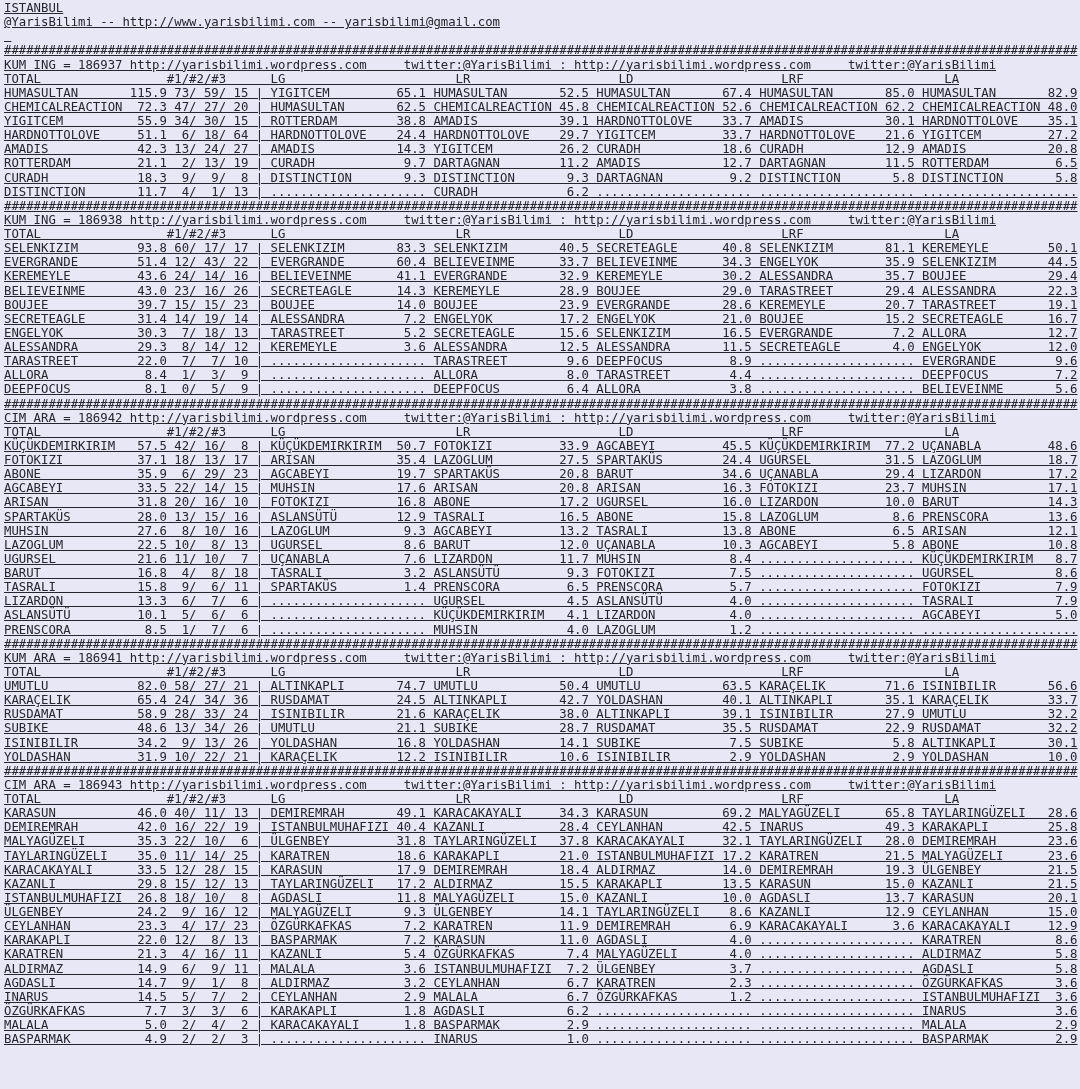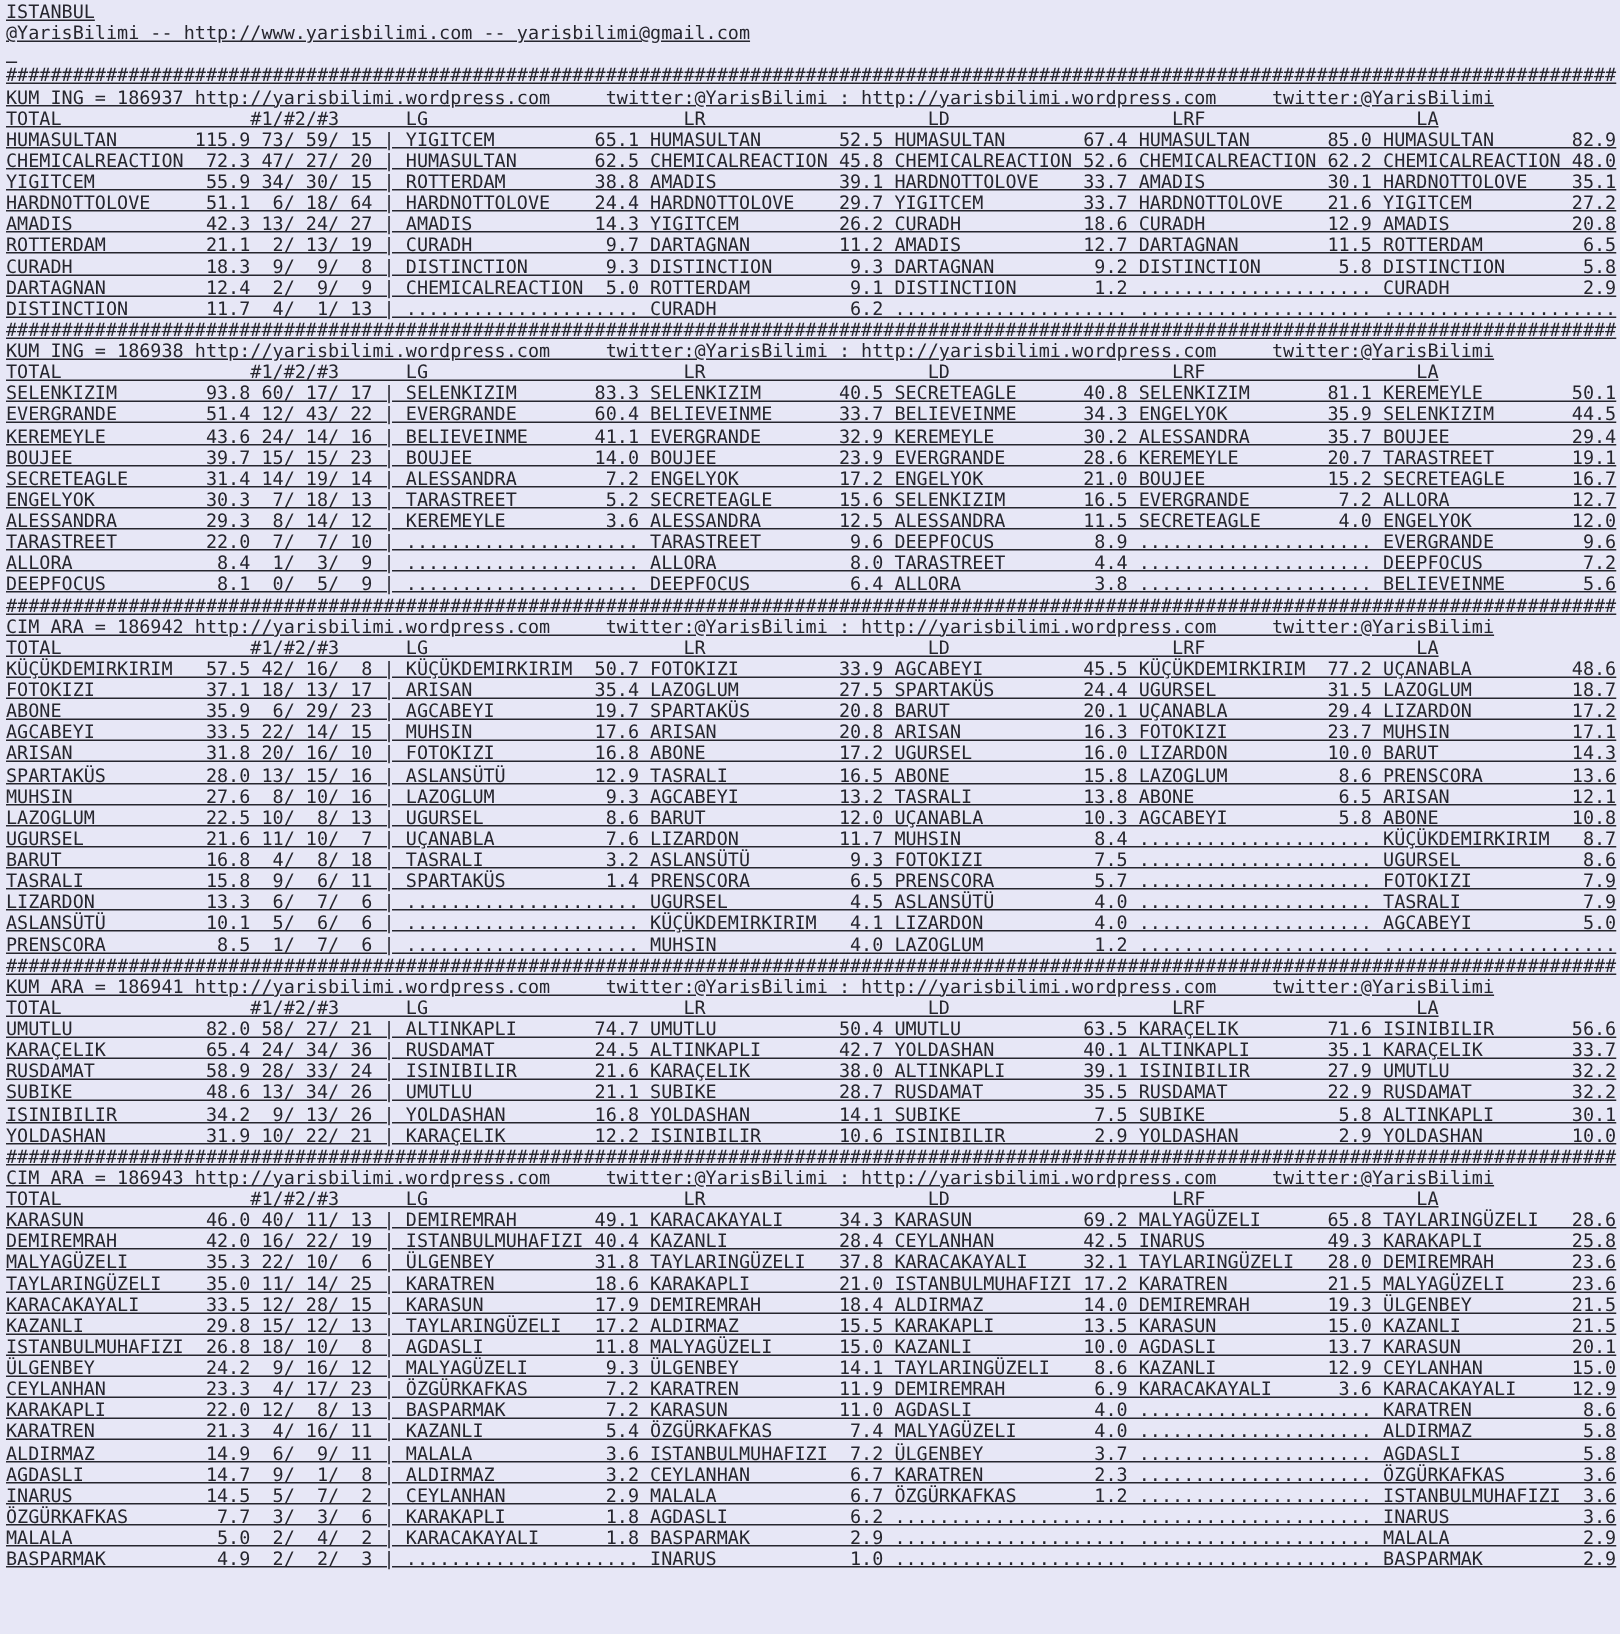--- a/index.html
+++ b/index.html
@@ -25,41 +25,41 @@
       <div class="line">#################################################################################################################################################</div>
       <div class="line">KUM ING = 186937 http://yarisbilimi.wordpress.com     twitter:@YarisBilimi : http://yarisbilimi.wordpress.com     twitter:@YarisBilimi</div>
       <div class="line">TOTAL                 #1/#2/#3      LG                       LR                    LD                    LRF                   LA</div>
       <div class="line">HUMASULTAN       115.9 73/ 59/ 15 | YIGITCEM         65.1 HUMASULTAN       52.5 HUMASULTAN       67.4 HUMASULTAN       85.0 HUMASULTAN       82.9</div>
       <div class="line">CHEMICALREACTION  72.3 47/ 27/ 20 | HUMASULTAN       62.5 CHEMICALREACTION 45.8 CHEMICALREACTION 52.6 CHEMICALREACTION 62.2 CHEMICALREACTION 48.0</div>
       <div class="line">YIGITCEM          55.9 34/ 30/ 15 | ROTTERDAM        38.8 AMADIS           39.1 HARDNOTTOLOVE    33.7 AMADIS           30.1 HARDNOTTOLOVE    35.1</div>
       <div class="line">HARDNOTTOLOVE     51.1  6/ 18/ 64 | HARDNOTTOLOVE    24.4 HARDNOTTOLOVE    29.7 YIGITCEM         33.7 HARDNOTTOLOVE    21.6 YIGITCEM         27.2</div>
       <div class="line">AMADIS            42.3 13/ 24/ 27 | AMADIS           14.3 YIGITCEM         26.2 CURADH           18.6 CURADH           12.9 AMADIS           20.8</div>
       <div class="line">ROTTERDAM         21.1  2/ 13/ 19 | CURADH            9.7 DARTAGNAN        11.2 AMADIS           12.7 DARTAGNAN        11.5 ROTTERDAM         6.5</div>
       <div class="line">CURADH            18.3  9/  9/  8 | DISTINCTION       9.3 DISTINCTION       9.3 DARTAGNAN         9.2 DISTINCTION       5.8 DISTINCTION       5.8</div>
-      <div class="line">DARTAGNAN         12.4  2/  9/  9 | CHEMICALREACTION  5.0 ROTTERDAM         9.1 DISTINCTION       1.2 ..................... CURADH            2.9</div>
       <div class="line">DISTINCTION       11.7  4/  1/ 13 | ..................... CURADH            6.2 ..................... ..................... .....................</div>
       <div class="line">#################################################################################################################################################</div>
       <div class="line">KUM ING = 186938 http://yarisbilimi.wordpress.com     twitter:@YarisBilimi : http://yarisbilimi.wordpress.com     twitter:@YarisBilimi</div>
       <div class="line">TOTAL                 #1/#2/#3      LG                       LR                    LD                    LRF                   LA</div>
       <div class="line">SELENKIZIM        93.8 60/ 17/ 17 | SELENKIZIM       83.3 SELENKIZIM       40.5 SECRETEAGLE      40.8 SELENKIZIM       81.1 KEREMEYLE        50.1</div>
       <div class="line">EVERGRANDE        51.4 12/ 43/ 22 | EVERGRANDE       60.4 BELIEVEINME      33.7 BELIEVEINME      34.3 ENGELYOK         35.9 SELENKIZIM       44.5</div>
       <div class="line">KEREMEYLE         43.6 24/ 14/ 16 | BELIEVEINME      41.1 EVERGRANDE       32.9 KEREMEYLE        30.2 ALESSANDRA       35.7 BOUJEE           29.4</div>
+      <div class="line">BELIEVEINME       43.0 23/ 16/ 26 | SECRETEAGLE      14.3 KEREMEYLE        28.9 BOUJEE           29.0 TARASTREET       29.4 ALESSANDRA       22.3</div>
       <div class="line">BOUJEE            39.7 15/ 15/ 23 | BOUJEE           14.0 BOUJEE           23.9 EVERGRANDE       28.6 KEREMEYLE        20.7 TARASTREET       19.1</div>
       <div class="line">SECRETEAGLE       31.4 14/ 19/ 14 | ALESSANDRA        7.2 ENGELYOK         17.2 ENGELYOK         21.0 BOUJEE           15.2 SECRETEAGLE      16.7</div>
       <div class="line">ENGELYOK          30.3  7/ 18/ 13 | TARASTREET        5.2 SECRETEAGLE      15.6 SELENKIZIM       16.5 EVERGRANDE        7.2 ALLORA           12.7</div>
       <div class="line">ALESSANDRA        29.3  8/ 14/ 12 | KEREMEYLE         3.6 ALESSANDRA       12.5 ALESSANDRA       11.5 SECRETEAGLE       4.0 ENGELYOK         12.0</div>
       <div class="line">TARASTREET        22.0  7/  7/ 10 | ..................... TARASTREET        9.6 DEEPFOCUS         8.9 ..................... EVERGRANDE        9.6</div>
       <div class="line">ALLORA             8.4  1/  3/  9 | ..................... ALLORA            8.0 TARASTREET        4.4 ..................... DEEPFOCUS         7.2</div>
       <div class="line">DEEPFOCUS          8.1  0/  5/  9 | ..................... DEEPFOCUS         6.4 ALLORA            3.8 ..................... BELIEVEINME       5.6</div>
       <div class="line">#################################################################################################################################################</div>
       <div class="line">CIM ARA = 186942 http://yarisbilimi.wordpress.com     twitter:@YarisBilimi : http://yarisbilimi.wordpress.com     twitter:@YarisBilimi</div>
       <div class="line">TOTAL                 #1/#2/#3      LG                       LR                    LD                    LRF                   LA</div>
       <div class="line">KÜÇÜKDEMIRKIRIM   57.5 42/ 16/  8 | KÜÇÜKDEMIRKIRIM  50.7 FOTOKIZI         33.9 AGCABEYI         45.5 KÜÇÜKDEMIRKIRIM  77.2 UÇANABLA         48.6</div>
       <div class="line">FOTOKIZI          37.1 18/ 13/ 17 | ARISAN           35.4 LAZOGLUM         27.5 SPARTAKÜS        24.4 UGURSEL          31.5 LAZOGLUM         18.7</div>
-      <div class="line">ABONE             35.9  6/ 29/ 23 | AGCABEYI         19.7 SPARTAKÜS        20.8 BARUT            20.1 UÇANABLA         29.4 LIZARDON         17.2</div>
+      <div class="line">ABONE             35.9  6/ 29/ 23 | AGCABEYI         19.7 SPARTAKÜS        20.8 BARUT            34.6 UÇANABLA         29.4 LIZARDON         17.2</div>
       <div class="line">AGCABEYI          33.5 22/ 14/ 15 | MUHSIN           17.6 ARISAN           20.8 ARISAN           16.3 FOTOKIZI         23.7 MUHSIN           17.1</div>
       <div class="line">ARISAN            31.8 20/ 16/ 10 | FOTOKIZI         16.8 ABONE            17.2 UGURSEL          16.0 LIZARDON         10.0 BARUT            14.3</div>
       <div class="line">SPARTAKÜS         28.0 13/ 15/ 16 | ASLANSÜTÜ        12.9 TASRALI          16.5 ABONE            15.8 LAZOGLUM          8.6 PRENSCORA        13.6</div>
       <div class="line">MUHSIN            27.6  8/ 10/ 16 | LAZOGLUM          9.3 AGCABEYI         13.2 TASRALI          13.8 ABONE             6.5 ARISAN           12.1</div>
       <div class="line">LAZOGLUM          22.5 10/  8/ 13 | UGURSEL           8.6 BARUT            12.0 UÇANABLA         10.3 AGCABEYI          5.8 ABONE            10.8</div>
       <div class="line">UGURSEL           21.6 11/ 10/  7 | UÇANABLA          7.6 LIZARDON         11.7 MUHSIN            8.4 ..................... KÜÇÜKDEMIRKIRIM   8.7</div>
       <div class="line">BARUT             16.8  4/  8/ 18 | TASRALI           3.2 ASLANSÜTÜ         9.3 FOTOKIZI          7.5 ..................... UGURSEL           8.6</div>
       <div class="line">TASRALI           15.8  9/  6/ 11 | SPARTAKÜS         1.4 PRENSCORA         6.5 PRENSCORA         5.7 ..................... FOTOKIZI          7.9</div>
       <div class="line">LIZARDON          13.3  6/  7/  6 | ..................... UGURSEL           4.5 ASLANSÜTÜ         4.0 ..................... TASRALI           7.9</div>
       <div class="line">ASLANSÜTÜ         10.1  5/  6/  6 | ..................... KÜÇÜKDEMIRKIRIM   4.1 LIZARDON          4.0 ..................... AGCABEYI          5.0</div>

